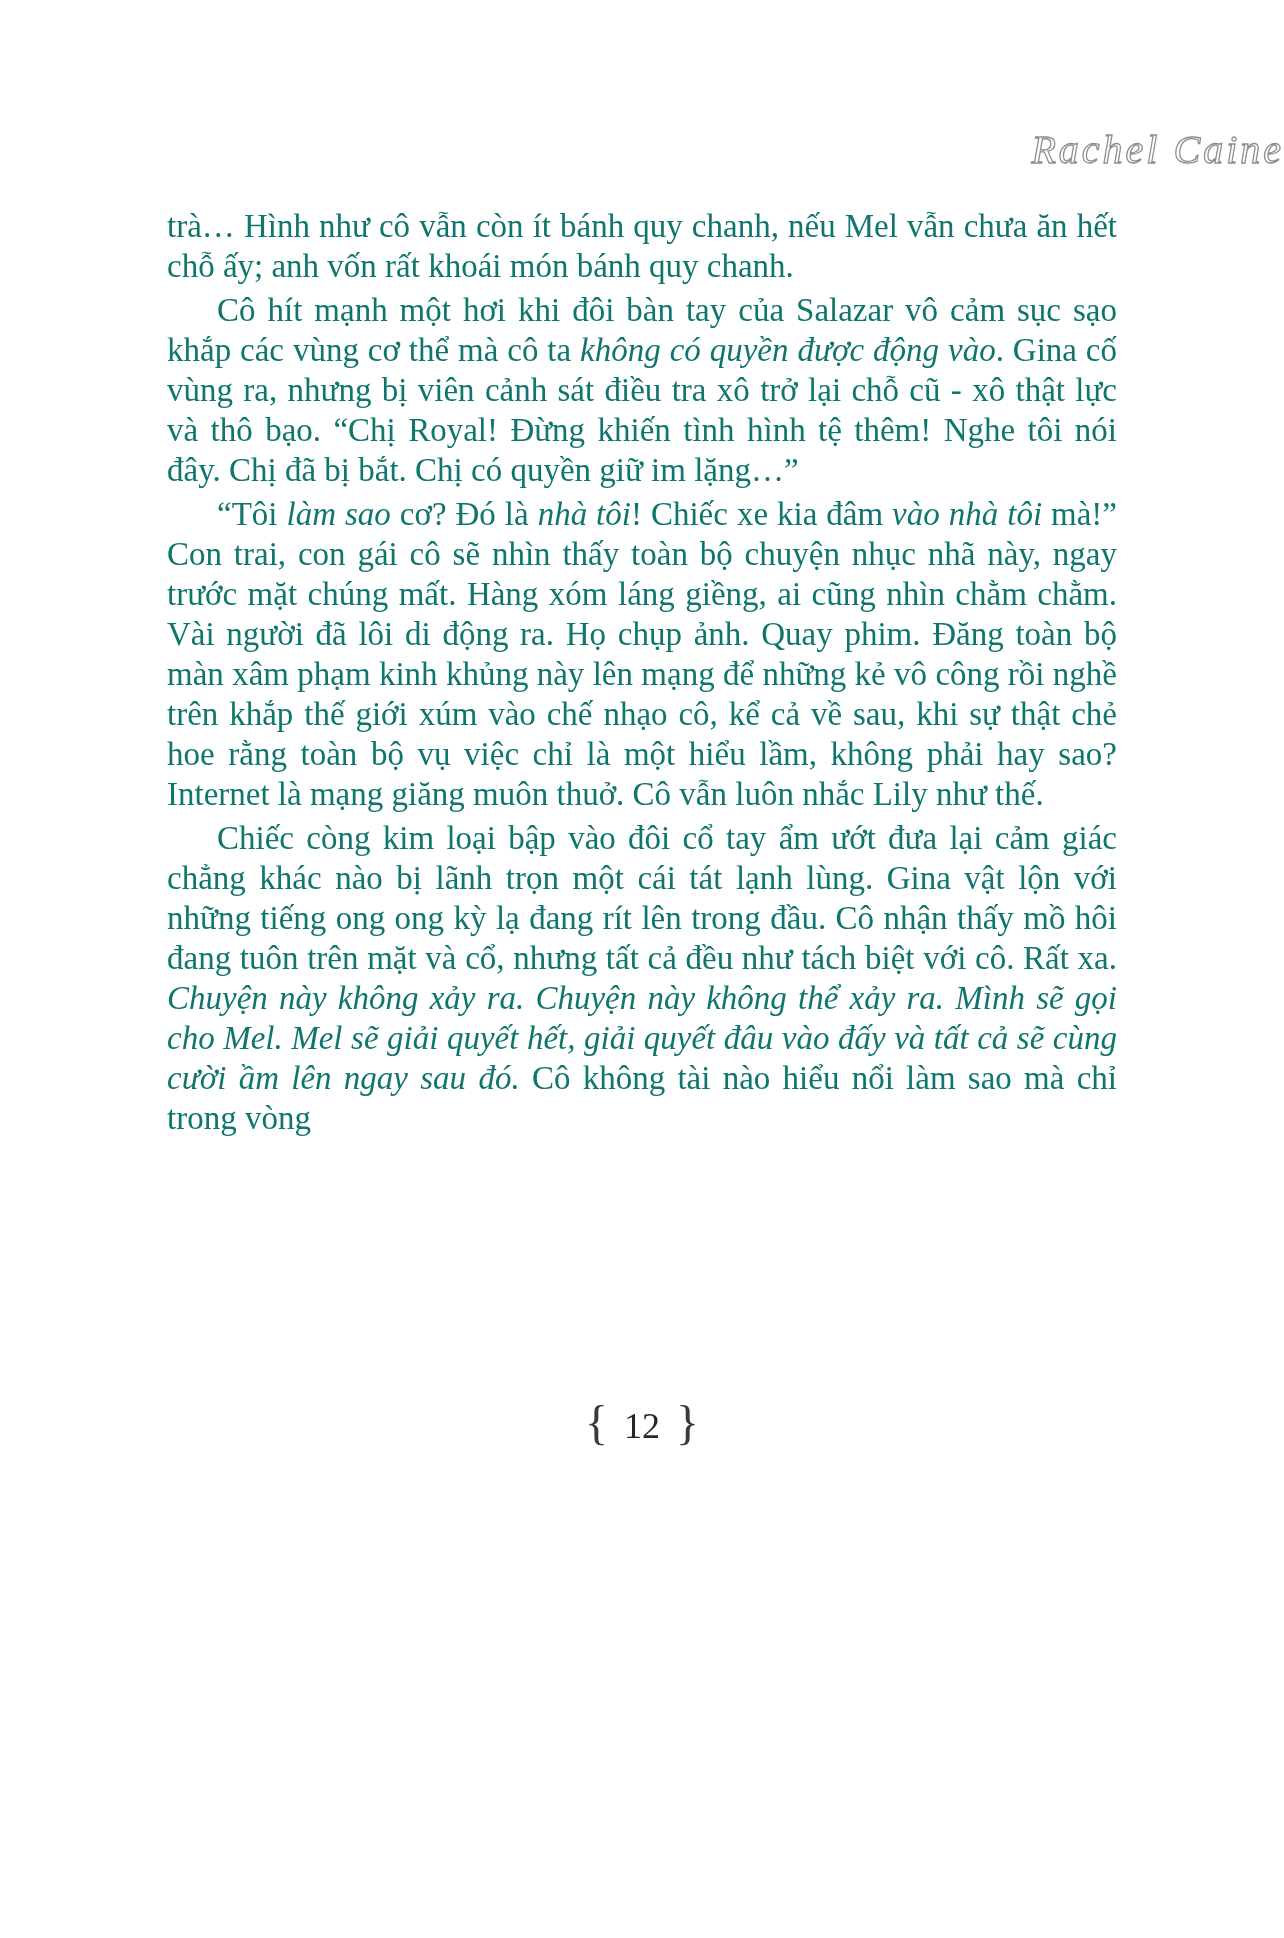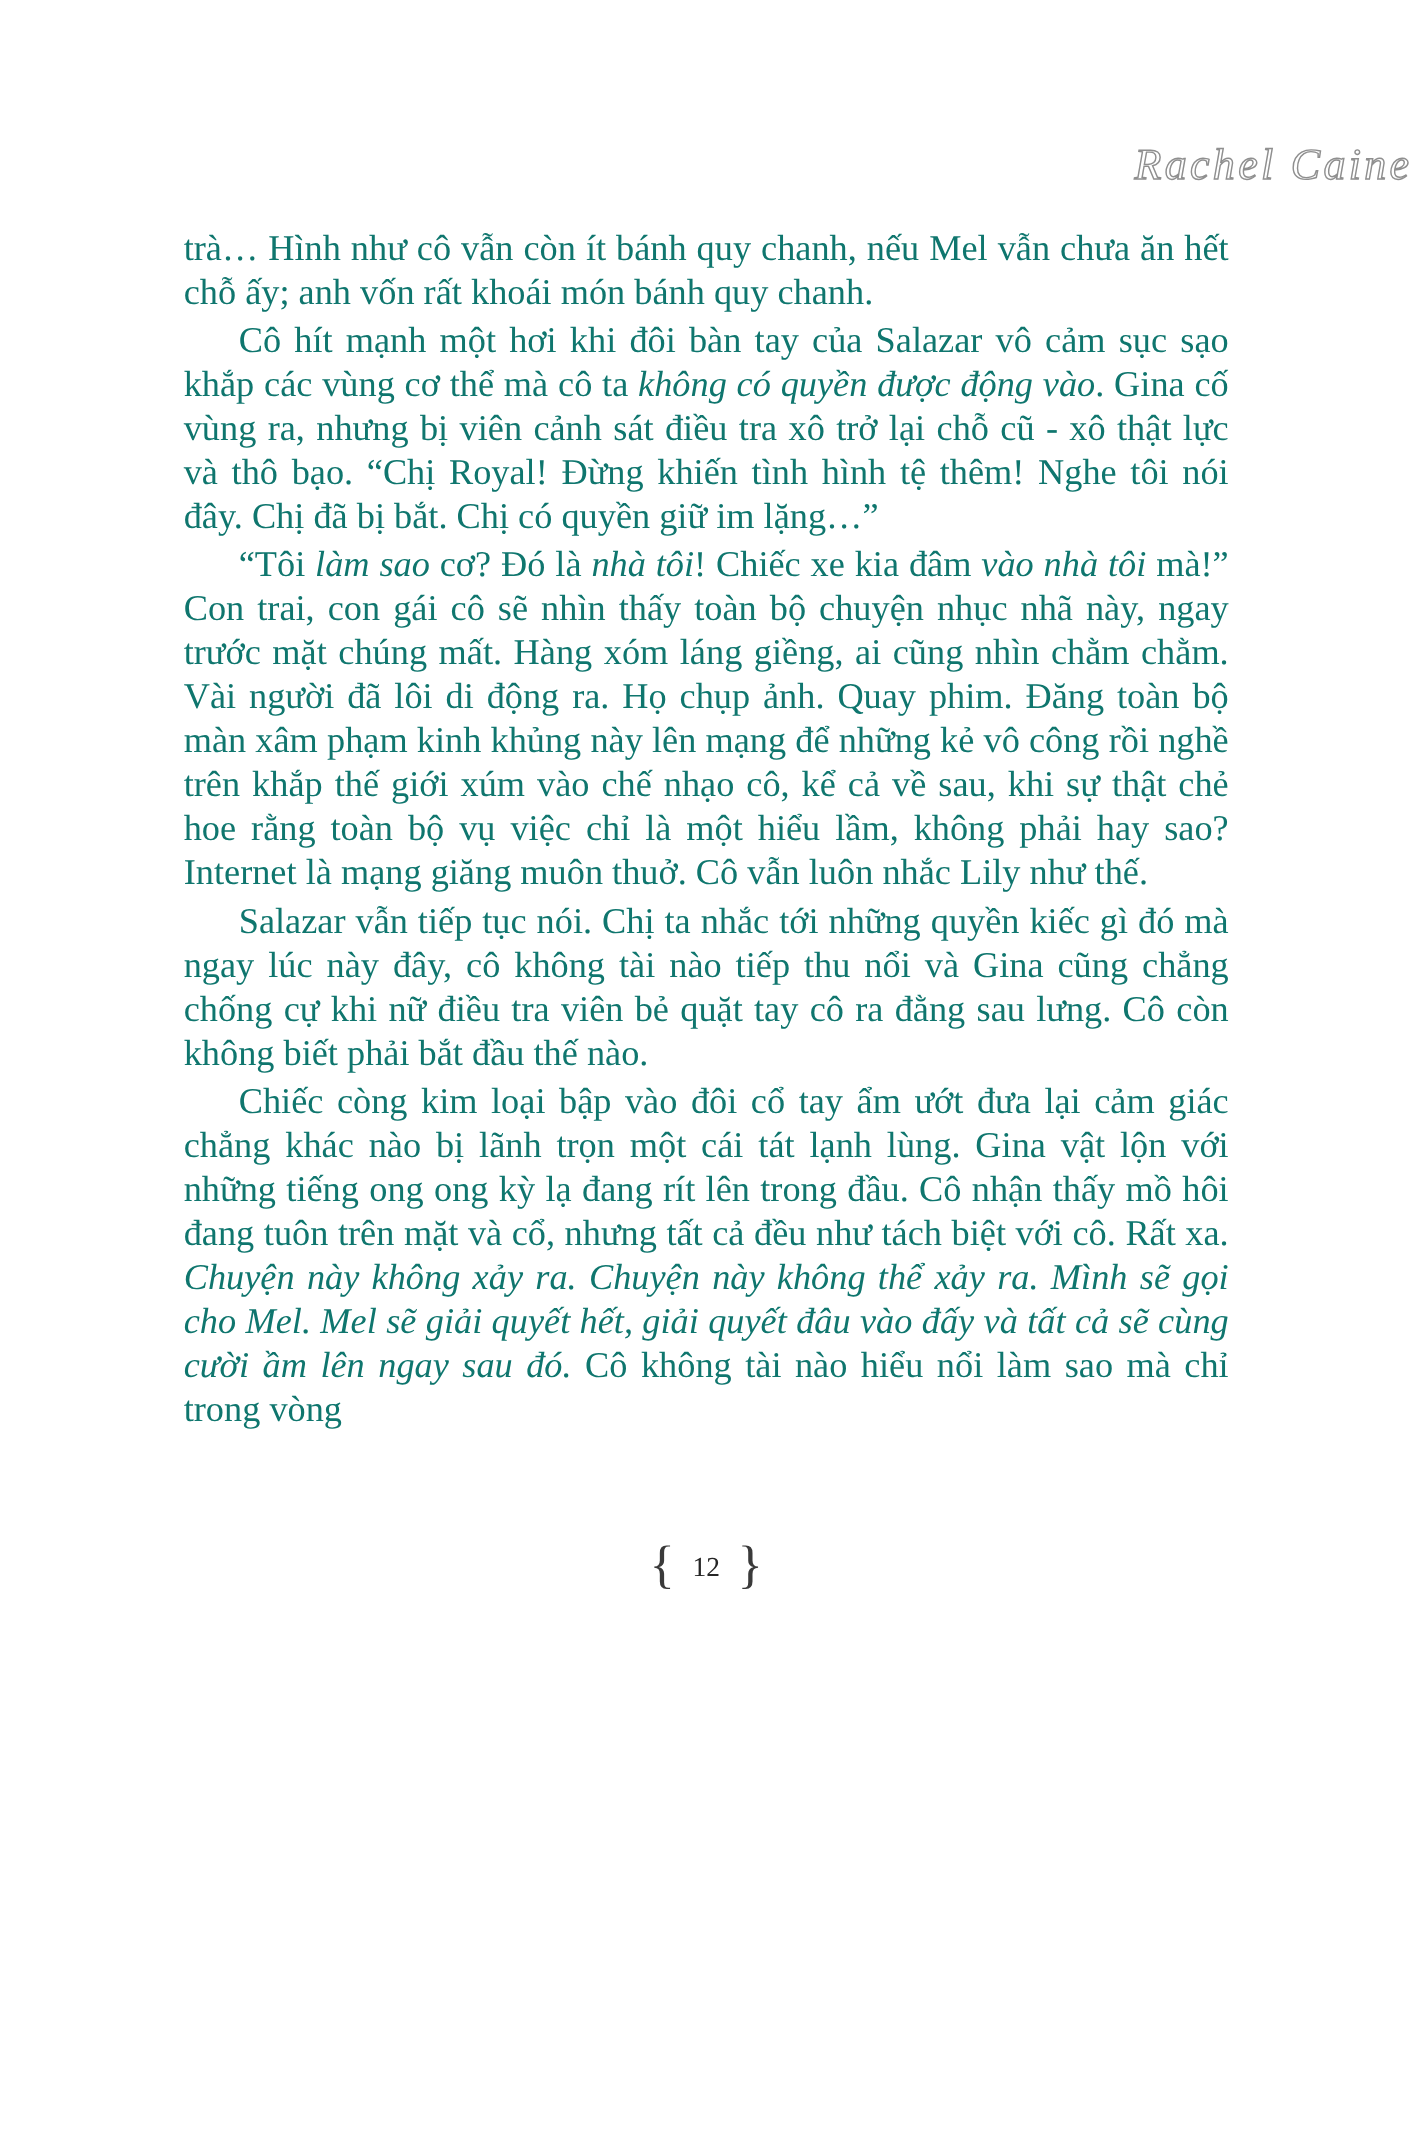--- a/index.html
+++ b/index.html
@@ -54,38 +54,37 @@
   .brace {
     font-size: 48px;
     font-weight: 400;
     vertical-align: middle;
     position: relative;
     top: -3px;
     color: #3a3a3a;
   }
   .page-num {
     display: inline-block;
-    font-size: 25px;
+    font-size: 36px;
     vertical-align: middle;
     margin: 0 16px;
     color: #262626;
   }
 </style>
 </head>
 <body>
 
 <div class="page">
 
   <div class="running-header">Rachel Caine</div>
 
   <div class="page-body">
       <p class="para"><span>trà… Hình như cô vẫn còn ít bánh quy chanh, nếu Mel vẫn chưa ăn hết chỗ ấy; anh vốn rất khoái món bánh quy chanh.</span></p>
       <p class="para indent"><span>Cô hít mạnh một hơi khi đôi bàn tay của Salazar vô cảm sục sạo khắp các vùng cơ thể mà cô ta </span><em>không có quyền được động vào</em><span>. Gina cố vùng ra, nhưng bị viên cảnh sát điều tra xô trở lại chỗ cũ - xô thật lực và thô bạo. “Chị Royal! Đừng khiến tình hình tệ thêm! Nghe tôi nói đây. Chị đã bị bắt. Chị có quyền giữ im lặng…”</span></p>
       <p class="para indent"><span>“Tôi </span><em>làm sao</em><span> cơ? Đó là </span><em>nhà tôi</em><span>! Chiếc xe kia đâm </span><em>vào nhà tôi</em><span> mà!” Con trai, con gái cô sẽ nhìn thấy toàn bộ chuyện nhục nhã này, ngay trước mặt chúng mất. Hàng xóm láng giềng, ai cũng nhìn chằm chằm. Vài người đã lôi di động ra. Họ chụp ảnh. Quay phim. Đăng toàn bộ màn xâm phạm kinh khủng này lên mạng để những kẻ vô công rồi nghề trên khắp thế giới xúm vào chế nhạo cô, kể cả về sau, khi sự thật chẻ hoe rằng toàn bộ vụ việc chỉ là một hiểu lầm, không phải hay sao? Internet là mạng giăng muôn thuở. Cô vẫn luôn nhắc Lily như thế.</span></p>
-      <p class="para indent"><span>Salazar vẫn tiếp tục nói. Chị ta nhắc tới những quyền kiếc gì đó mà ngay lúc này đây, cô không tài nào tiếp thu nổi và Gina cũng chẳng chống cự khi nữ điều tra viên bẻ quặt tay cô ra đằng sau lưng. Cô còn không biết phải bắt đầu thế nào.</span></p>
       <p class="para indent"><span>Chiếc còng kim loại bập vào đôi cổ tay ẩm ướt đưa lại cảm giác chẳng khác nào bị lãnh trọn một cái tát lạnh lùng. Gina vật lộn với những tiếng ong ong kỳ lạ đang rít lên trong đầu. Cô nhận thấy mồ hôi đang tuôn trên mặt và cổ, nhưng tất cả đều như tách biệt với cô. Rất xa. </span><em>Chuyện này không xảy ra. Chuyện này không thể xảy ra. Mình sẽ gọi cho Mel. Mel sẽ giải quyết hết, giải quyết đâu vào đấy và tất cả sẽ cùng cười ầm lên ngay sau đó.</em><span> Cô không tài nào hiểu nổi làm sao mà chỉ trong vòng</span></p>
     </div>
 
   <div class="page-footer">
     <span class="brace">{</span><span class="page-num">12</span><span class="brace">}</span>
   </div>
 
 </div>
 
 </body></html>

